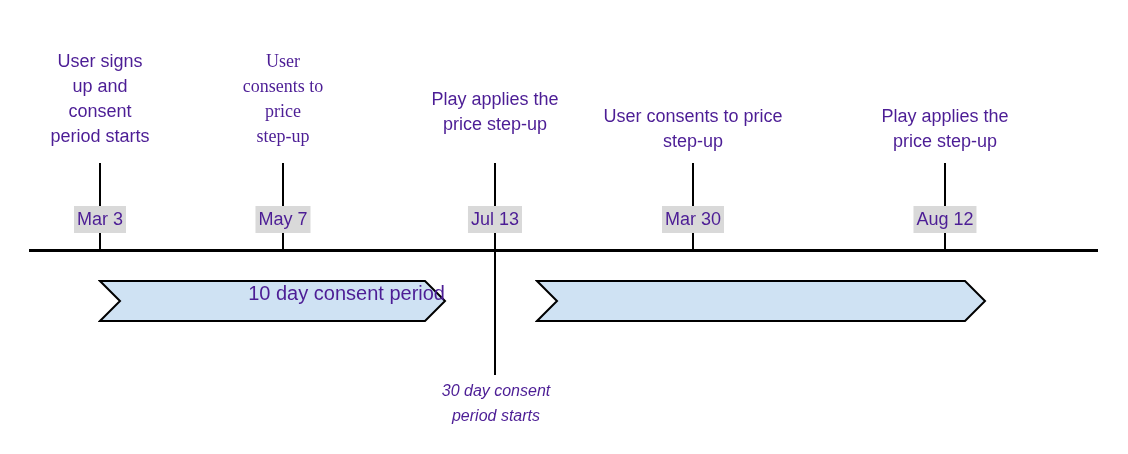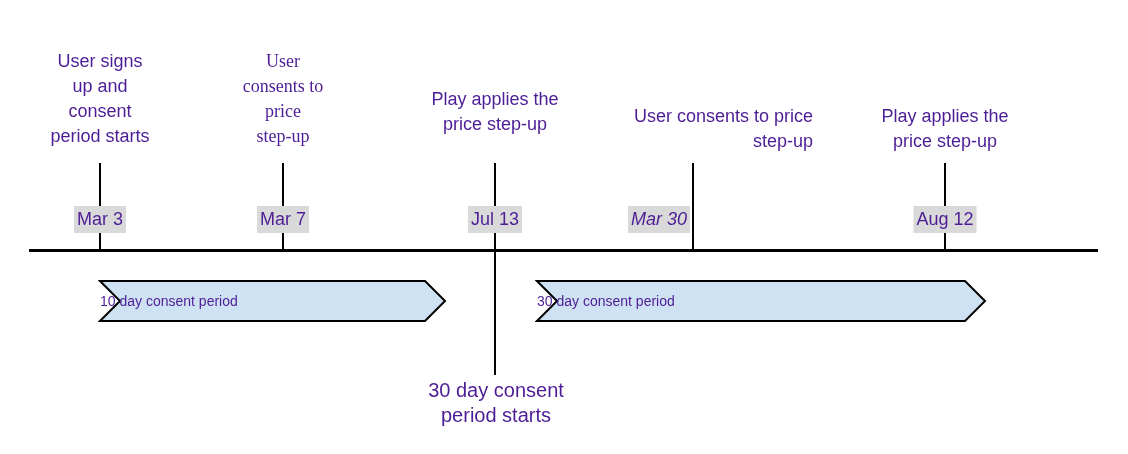--- a/index.html
+++ b/index.html
@@ -48,32 +48,33 @@
     position: absolute;
     top: 279px;
   }
   .banner-svg polygon {
     stroke: #000000;
     stroke-width: 2;
     stroke-linejoin: miter;
   }
   .banner-label {
     position: absolute;
-    top: 290px;
-    font-size: 14px;
+    top: 282px;
+    font-size: 20px;
     line-height: 22px;
-    text-align: left;
+    text-align: right;
     white-space: nowrap;
   }
   .annotation {
     position: absolute;
-    font-size: 20px;
+    font-size: 16px;
     line-height: 25px;
     text-align: center;
     white-space: pre-line;
+    font-style: italic;
   }
 </style>
 </head>
 <body>
 
 <div class="canvas">
 
   <div class="axis"></div>
 
   <div class="tick upper" style="left:99px;"></div>
@@ -81,44 +82,43 @@
 up and
 consent
 period starts</div>
   <div class="date-chip" style="left:100px;">Mar 3</div>
 
   <div class="tick upper" style="left:282px;"></div>
   <div class="event-label" style="left:203px; top:49px; width:160px;font-family:Liberation Serif, serif;">User
 consents to
 price
 step-up</div>
-  <div class="date-chip" style="left:283px;">Mar 7</div>
+  <div class="date-chip" style="left:283px;">May 7</div>
 
   <div class="tick upper" style="left:494px;"></div>
   <div class="tick lower" style="left:494px;"></div>
   <div class="event-label" style="left:395px; top:87px; width:200px;">Play applies the
 price step-up</div>
   <div class="date-chip" style="left:495px;">Jul 13</div>
 
   <div class="tick upper" style="left:692px;"></div>
-  <div class="event-label" style="left:573px; top:104px; width:240px;text-align:right;">User consents to price
+  <div class="event-label" style="left:573px; top:104px; width:240px;">User consents to price
 step-up</div>
-  <div class="date-chip" style="left:659px;font-style:italic;">Mar 30</div>
+  <div class="date-chip" style="left:693px;">Mar 30</div>
 
   <div class="tick upper" style="left:944px;"></div>
   <div class="event-label" style="left:845px; top:104px; width:200px;">Play applies the
 price step-up</div>
   <div class="date-chip" style="left:945px;">Aug 12</div>
 
   <svg class="banner-svg" style="left:98px;" width="349" height="44" viewBox="0 0 349 44" aria-hidden="true">
     <polygon points="2,2 327,2 347,22 327,42 2,42 22,22" fill="#cfe2f3"></polygon>
   </svg>
   <div class="banner-label" style="left:100px; width:345px;">10 day consent period</div>
 
   <svg class="banner-svg" style="left:535px;" width="452" height="44" viewBox="0 0 452 44" aria-hidden="true">
     <polygon points="2,2 430,2 450,22 430,42 2,42 22,22" fill="#cfe2f3"></polygon>
   </svg>
-  <div class="banner-label" style="left:537px; width:448px;">30 day consent period</div>
 
   <div class="annotation" style="left:396px; top:378px; width:200px;">30 day consent
 period starts</div>
 
 </div>
 
 </body></html>

